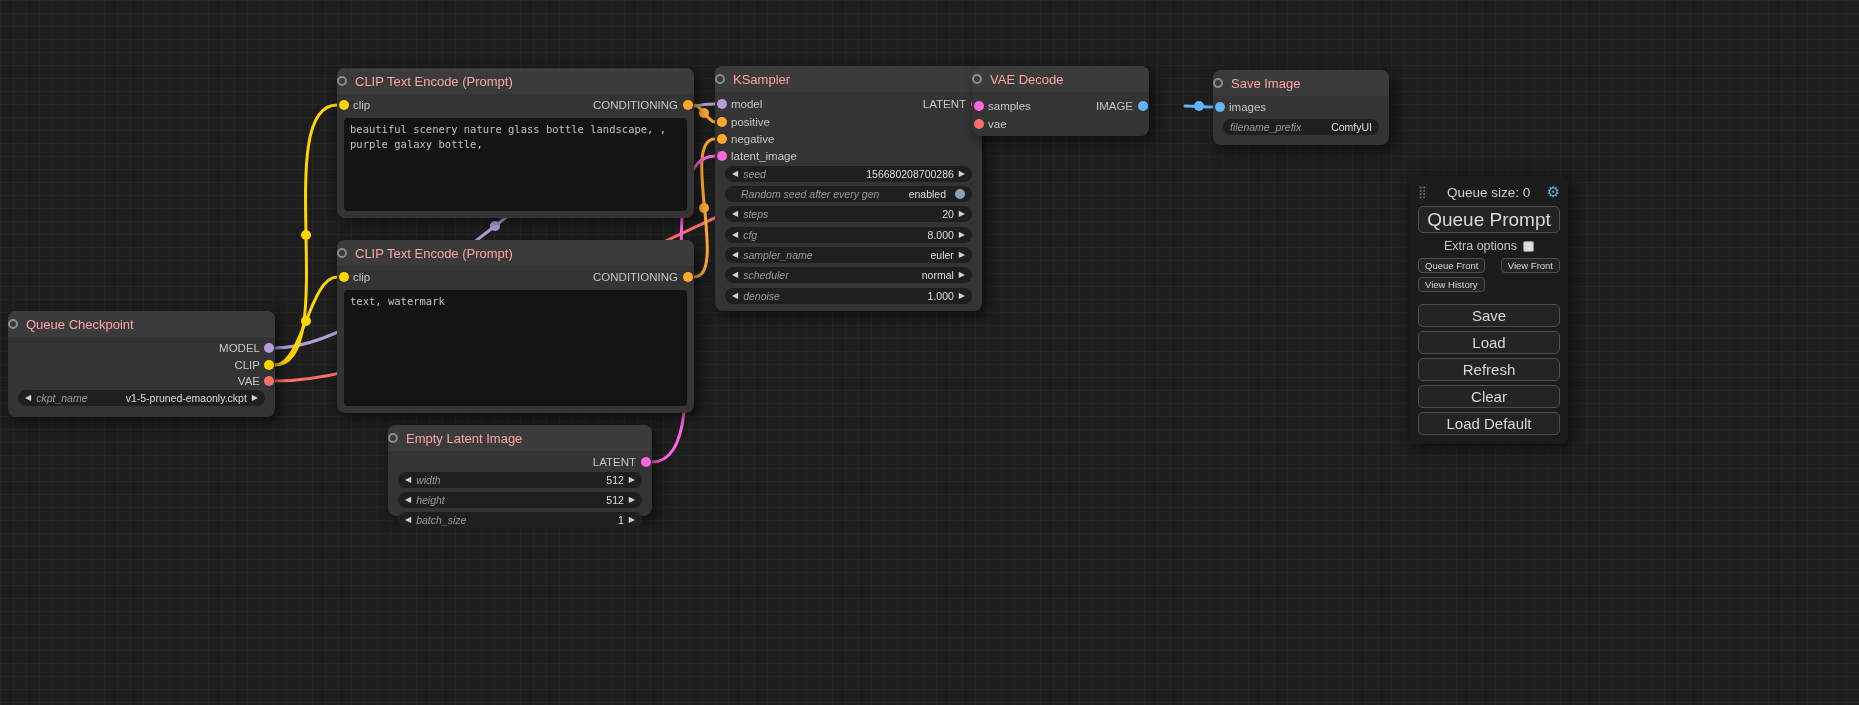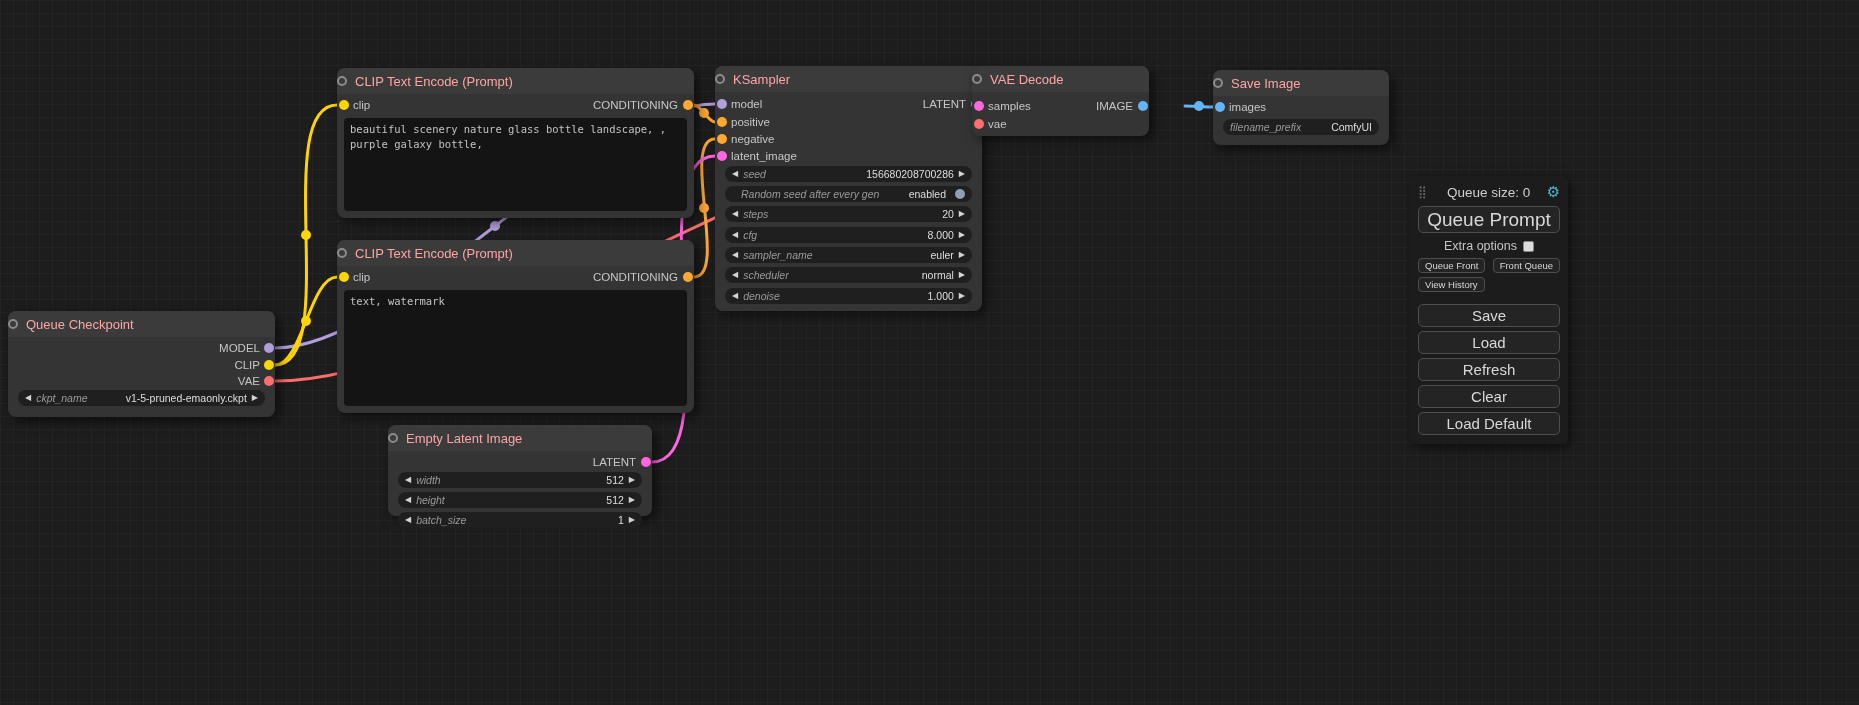--- a/index.html
+++ b/index.html
@@ -253,21 +253,21 @@
       <span class="qsize">Queue size: 0</span>
       <span class="gear">⚙</span>
     </div>
     <button class="btn btn-queue">Queue Prompt</button>
     <div class="extra">
       <span>Extra options</span>
       <span class="checkbox"></span>
     </div>
     <div class="btn-row">
       <button class="btn btn-sm">Queue Front</button>
-      <button class="btn btn-sm">Front Queue</button>
+      <button class="btn btn-sm">View Front</button>
     </div>
     <div class="btn-row">
       <button class="btn btn-sm">View History</button>
     </div>
     <button class="btn btn-lg first">Save</button>
     <button class="btn btn-lg">Load</button>
     <button class="btn btn-lg">Refresh</button>
     <button class="btn btn-lg">Clear</button>
     <button class="btn btn-lg">Load Default</button>
   </div>

